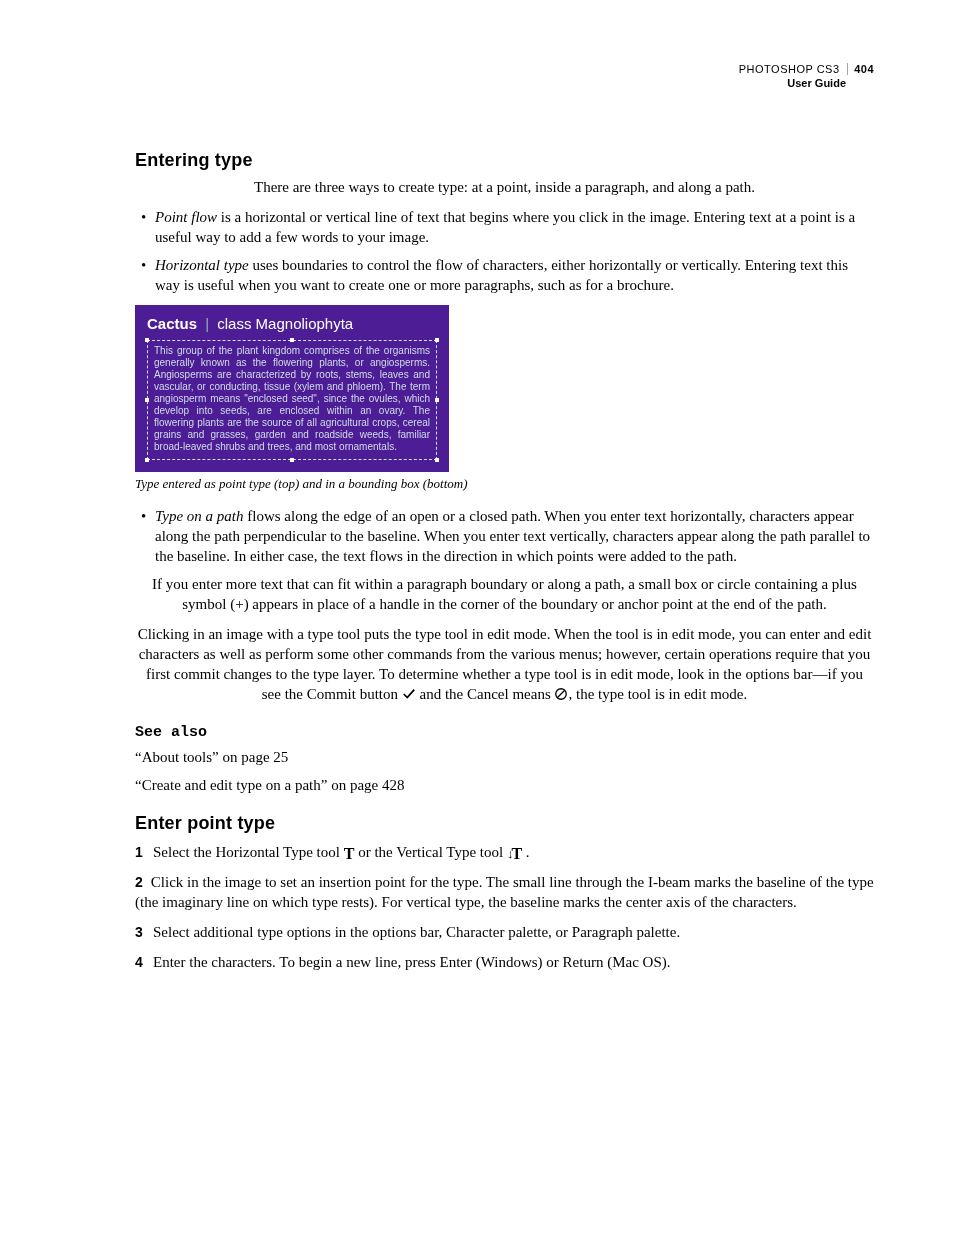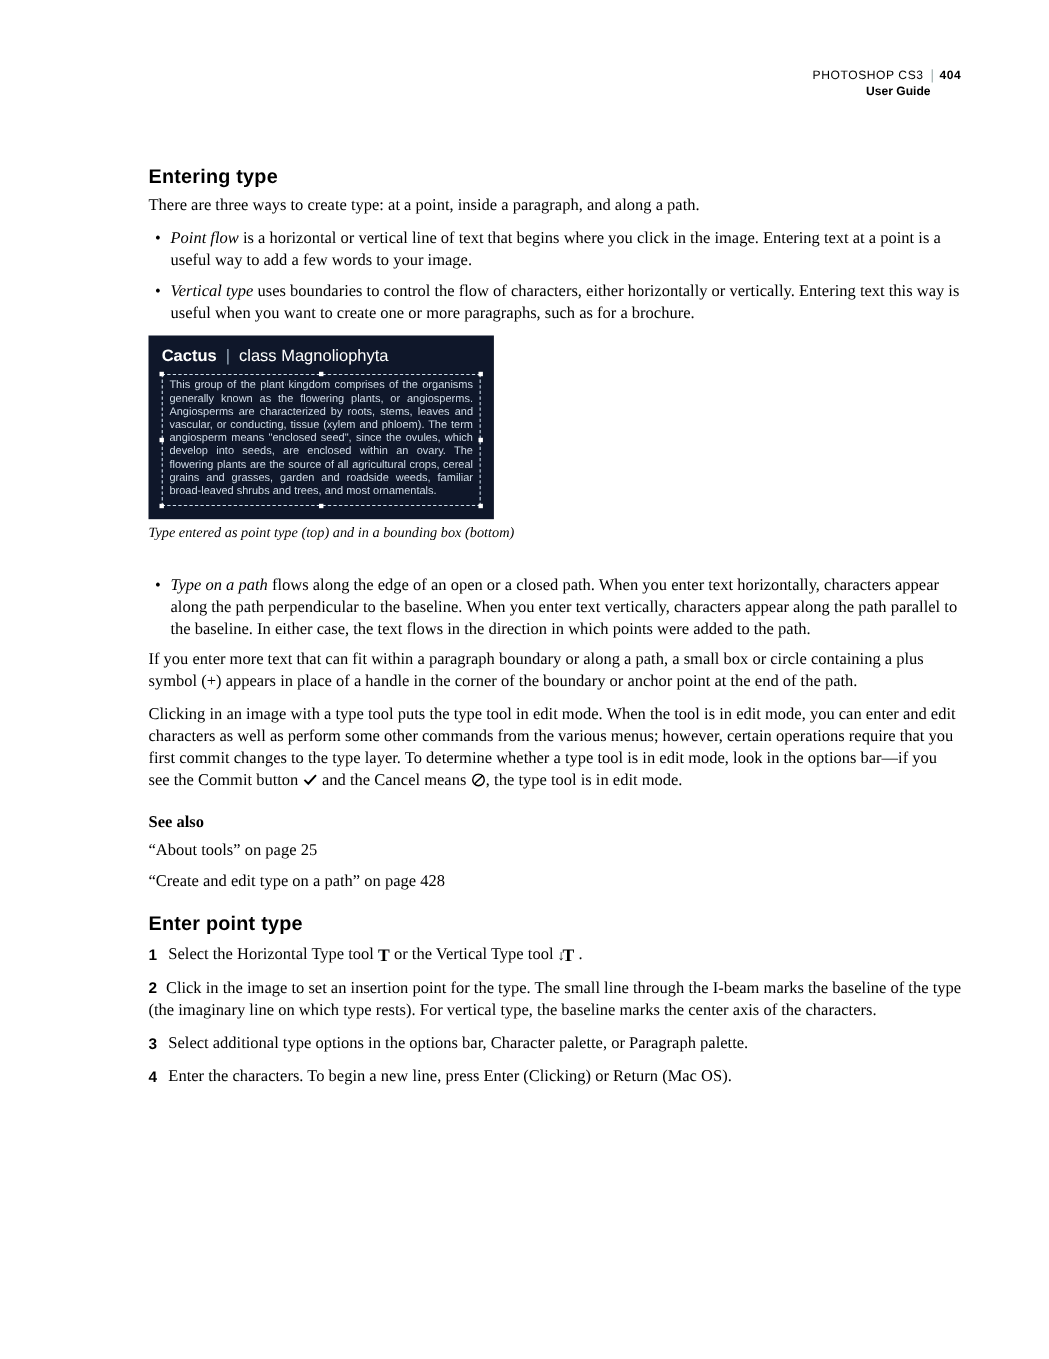--- a/index.html
+++ b/index.html
@@ -38,20 +38,21 @@
     font-family: "Myriad Pro", Arial, Helvetica, sans-serif;
     font-weight: 700;
     font-size: 18px;
     margin: 0 0 6px 0;
     letter-spacing: 0.2px;
   }
   p.body {
     font-size: 15px;
     line-height: 20px;
     margin: 0 0 10px 0;
+    text-align: center;
   }
   ul.bullets {
     margin: 6px 0 8px 0;
     padding: 0 0 0 20px;
   }
   ul.bullets li {
     font-size: 15px;
     line-height: 20px;
     margin-bottom: 8px;
     list-style: none;
@@ -60,21 +61,21 @@
   ul.bullets li::before {
     content: "•";
     position: absolute;
     left: -14px;
     top: 0;
   }
   .term { font-style: italic; }
   .figure {
     margin: 10px 0 4px 0;
     width: 290px;
-    background: #0f172a;
+    background: #4c1d95;
     color: #e8eef5;
     padding: 10px 12px 12px 12px;
     font-family: Arial, Helvetica, sans-serif;
     position: relative;
   }
   .figure-title {
     font-size: 15px;
     color: #fff;
     margin-bottom: 8px;
   }
@@ -93,41 +94,41 @@
   .figure-box .h { position:absolute; width:4px; height:4px; background:#fff; }
   .h.tl { top:-3px; left:-3px; } .h.tr { top:-3px; right:-3px; }
   .h.bl { bottom:-3px; left:-3px; } .h.br { bottom:-3px; right:-3px; }
   .h.tm { top:-3px; left:50%; margin-left:-2px; }
   .h.bm { bottom:-3px; left:50%; margin-left:-2px; }
   .h.ml { top:50%; left:-3px; margin-top:-2px; }
   .h.mr { top:50%; right:-3px; margin-top:-2px; }
   .caption {
     font-style: italic;
     font-size: 13px;
-    margin: 4px 0 30px 0;
+    margin: 4px 0 14px 0;
   }
   .icon-check, .icon-cancel, .icon-T, .icon-IT {
     display: inline-block;
     vertical-align: -2px;
   }
   .icon-check svg, .icon-cancel svg { width: 14px; height: 14px; }
   .icon-T, .icon-IT {
     font-family: "Times New Roman", serif;
     font-weight: 700;
     font-size: 16px;
     line-height: 1;
   }
   .icon-IT .arrow {
     display: inline-block;
     font-size: 13px;
     vertical-align: 1px;
     margin-right: -2px;
   }
   h3.subhead {
-    font-family: Liberation Serif, serif;
+    font-family: Liberation Mono, monospace;
     font-weight: 700;
     font-size: 15px;
     margin: 18px 0 6px 0;
   }
   p.link {
     font-size: 15px;
     line-height: 20px;
     margin: 0 0 8px 0;
   }
   ol.steps {
@@ -168,21 +169,21 @@
 
   <div class="content">
     <h2 class="section">Entering type</h2>
     <p class="body">There are three ways to create type: at a point, inside a paragraph, and along a path.</p>
 
     <ul class="bullets">
       <li>
         <span class="term">Point flow</span><span> is a horizontal or vertical line of text that begins where you click in the image. Entering text at a point is a useful way to add a few words to your image.</span>
       </li>
       <li>
-        <span class="term">Vertical type</span><span> uses boundaries to control the flow of characters, either horizontally or vertically. Entering text this way is useful when you want to create one or more paragraphs, such as for a brochure.</span>
+        <span class="term">Horizontal type</span><span> uses boundaries to control the flow of characters, either horizontally or vertically. Entering text this way is useful when you want to create one or more paragraphs, such as for a brochure.</span>
       </li>
     </ul>
 
     <div class="figure">
       <div class="figure-title">
         <span class="bold">Cactus</span>
         <span class="sep">|</span>
         <span class="reg">class Magnoliophyta</span>
       </div>
       <div class="figure-box">
@@ -222,17 +223,17 @@
         <span class="num">1</span>
         <span>Select the Horizontal Type tool </span><span class="icon-T">T</span><span> or the Vertical Type tool </span><span class="icon-IT"><span class="arrow">↓</span>T</span><span> .</span>
       </li>
       <li class="outdent">
         <span class="num">2</span><span>Click in the image to set an insertion point for the type. The small line through the I-beam marks the baseline of the type (the imaginary line on which type rests). For vertical type, the baseline marks the center axis of the characters.</span>
       </li>
       <li>
         <span class="num">3</span><span>Select additional type options in the options bar, Character palette, or Paragraph palette.</span>
       </li>
       <li>
-        <span class="num">4</span><span>Enter the characters. To begin a new line, press Enter (Clicking) or Return (Mac OS).</span>
+        <span class="num">4</span><span>Enter the characters. To begin a new line, press Enter (Windows) or Return (Mac OS).</span>
       </li>
     </ol>
   </div>
 </div>
 
 </body></html>

